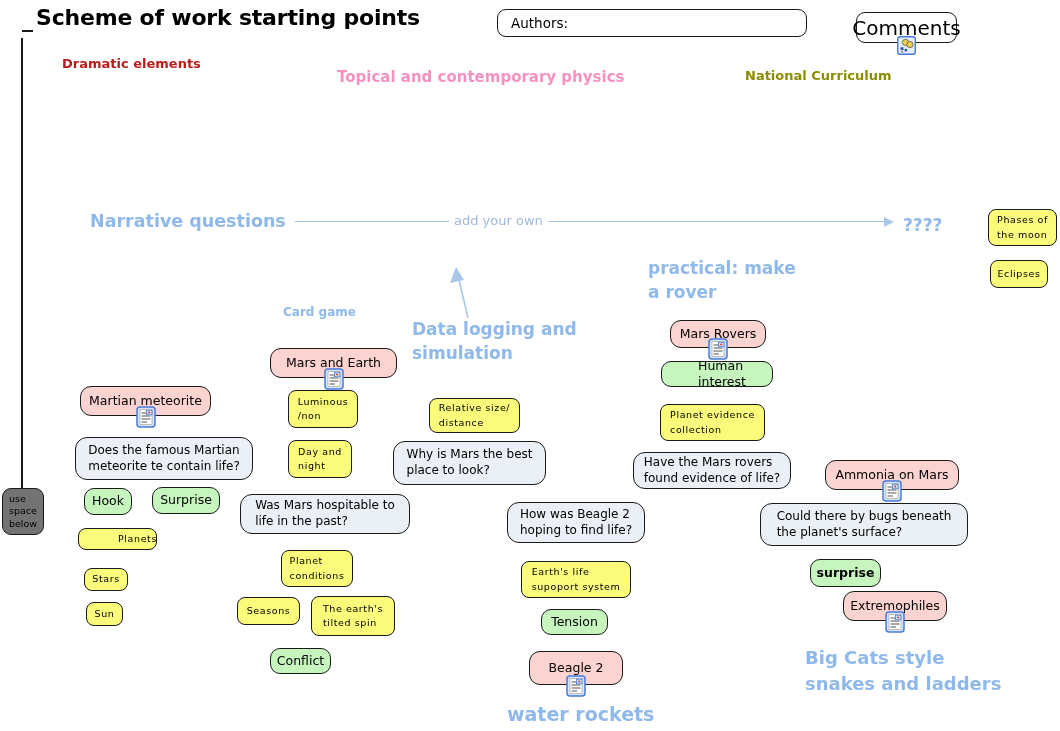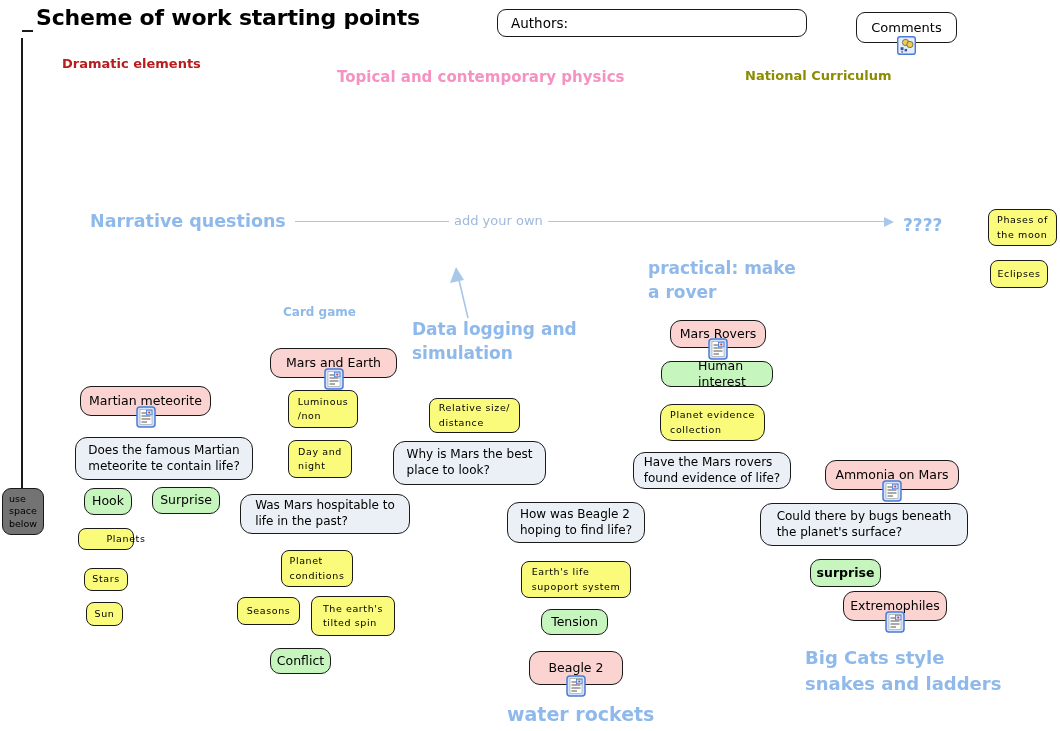--- a/index.html
+++ b/index.html
@@ -11,21 +11,21 @@
 
   
   #page-title { font-size:22px; font-weight:bold; letter-spacing:-0.2px; white-space:nowrap; }
   #underscore { width:11px; height:2px; background:#1a1a1a; }
   #left-vline { width:1.5px; height:450px; background:#1a1a1a; }
   .chrome-box {
     box-sizing:border-box; border:1.6px solid #1a1a1a; border-radius:9px; background:#fff;
     display:flex; align-items:center;
   }
   #authors-box { padding-left:13px; font-size:13.5px; }
-  #comments-btn { justify-content:center; font-size:13px; }
+  #comments-btn { justify-content:center; font-size:20px; }
 
   
   .cat-h { font-weight:bold; white-space:nowrap; }
   .blue-h { font-weight:bold; color:var(--heading-blue); white-space:pre-line; line-height:1.42; }
 
   
   #narr-line { border-top:1.2px solid var(--connector-blue); height:0; }
   #narr-arrowhead { width:0; height:0; border-left:10px solid var(--connector-blue);
     border-top:5px solid transparent; border-bottom:5px solid transparent; }
   #add-your-own { background:#fff; padding:0 5px; font-size:13px; color:var(--connector-text); white-space:nowrap; }
@@ -108,21 +108,21 @@
             <line x1="5.5" y1="10" x2="14.5" y2="10" stroke="#555" stroke-width="1"></line>
             <line x1="5.5" y1="13" x2="14.5" y2="13" stroke="#555" stroke-width="1"></line>
             <line x1="5.5" y1="16" x2="11" y2="16" stroke="#555" stroke-width="1"></line>
             <rect x="10.5" y="4.2" width="5.5" height="4.6" fill="#CFE0F5" stroke="#4A7BD8" stroke-width="0.8"></rect>
             <circle cx="13.2" cy="6.5" r="1" fill="#D33"></circle>
           </svg></span></div>
       <div class="node whiteq" style="left: 75px; top: 437px; width: 178px; height: 43px;"><span>Does the famous Martian
 meteorite te contain life?</span></div>
       <div class="node green" style="left: 84px; top: 488px; width: 48px; height: 27px;"><span>Hook</span></div>
       <div class="node green" style="left: 152px; top: 487px; width: 68px; height: 27px;"><span>Surprise</span></div>
-      <div class="node yellow" style="left: 78px; top: 528px; width: 56px; height: 22px; padding-left: 44px;"><span>Planets</span></div>
+      <div class="node yellow" style="left: 78px; top: 528px; width: 79px; height: 22px; padding-left: 44px;"><span>Planets</span></div>
       <div class="node yellow" style="left: 84px; top: 568px; width: 44px; height: 23px;"><span>Stars</span></div>
       <div class="node yellow" style="left: 86px; top: 602px; width: 37px; height: 24px;"><span>Sun</span></div>
       <div class="node pink" style="left: 270px; top: 348px; width: 127px; height: 30px;"><span>Mars and Earth</span><span class="badge"><svg viewBox="0 0 20 22" width="20" height="22">
             <rect x="1" y="1" width="18" height="20" rx="3" fill="#D6E4F8" stroke="#4A7BD8" stroke-width="1.5"></rect>
             <rect x="4" y="3.5" width="12" height="15" fill="#fff" stroke="#999" stroke-width="0.6"></rect>
             <line x1="5.5" y1="7" x2="14.5" y2="7" stroke="#555" stroke-width="1"></line>
             <line x1="5.5" y1="10" x2="14.5" y2="10" stroke="#555" stroke-width="1"></line>
             <line x1="5.5" y1="13" x2="14.5" y2="13" stroke="#555" stroke-width="1"></line>
             <line x1="5.5" y1="16" x2="11" y2="16" stroke="#555" stroke-width="1"></line>
             <rect x="10.5" y="4.2" width="5.5" height="4.6" fill="#CFE0F5" stroke="#4A7BD8" stroke-width="0.8"></rect>
@@ -163,21 +163,21 @@
             <rect x="1" y="1" width="18" height="20" rx="3" fill="#D6E4F8" stroke="#4A7BD8" stroke-width="1.5"></rect>
             <rect x="4" y="3.5" width="12" height="15" fill="#fff" stroke="#999" stroke-width="0.6"></rect>
             <line x1="5.5" y1="7" x2="14.5" y2="7" stroke="#555" stroke-width="1"></line>
             <line x1="5.5" y1="10" x2="14.5" y2="10" stroke="#555" stroke-width="1"></line>
             <line x1="5.5" y1="13" x2="14.5" y2="13" stroke="#555" stroke-width="1"></line>
             <line x1="5.5" y1="16" x2="11" y2="16" stroke="#555" stroke-width="1"></line>
             <rect x="10.5" y="4.2" width="5.5" height="4.6" fill="#CFE0F5" stroke="#4A7BD8" stroke-width="0.8"></rect>
             <circle cx="13.2" cy="6.5" r="1" fill="#D33"></circle>
           </svg></span></div>
       <div class="node green" style="left: 661px; top: 361px; width: 112px; height: 26px; padding-left: 36px;"><span>Human interest</span></div>
-      <div class="node yellow" style="left: 660px; top: 404px; width: 105px; height: 37px; border-radius: 12px;"><span>Planet evidence
+      <div class="node yellow" style="left: 660px; top: 404px; width: 105px; height: 37px;"><span>Planet evidence
 collection</span></div>
       <div class="node whiteq" style="left: 633px; top: 452px; width: 158px; height: 37px;"><span>Have the Mars rovers
 found evidence of life?</span></div>
       <div class="node pink" style="left: 825px; top: 460px; width: 134px; height: 30px;"><span>Ammonia on Mars</span><span class="badge"><svg viewBox="0 0 20 22" width="20" height="22">
             <rect x="1" y="1" width="18" height="20" rx="3" fill="#D6E4F8" stroke="#4A7BD8" stroke-width="1.5"></rect>
             <rect x="4" y="3.5" width="12" height="15" fill="#fff" stroke="#999" stroke-width="0.6"></rect>
             <line x1="5.5" y1="7" x2="14.5" y2="7" stroke="#555" stroke-width="1"></line>
             <line x1="5.5" y1="10" x2="14.5" y2="10" stroke="#555" stroke-width="1"></line>
             <line x1="5.5" y1="13" x2="14.5" y2="13" stroke="#555" stroke-width="1"></line>
             <line x1="5.5" y1="16" x2="11" y2="16" stroke="#555" stroke-width="1"></line>

